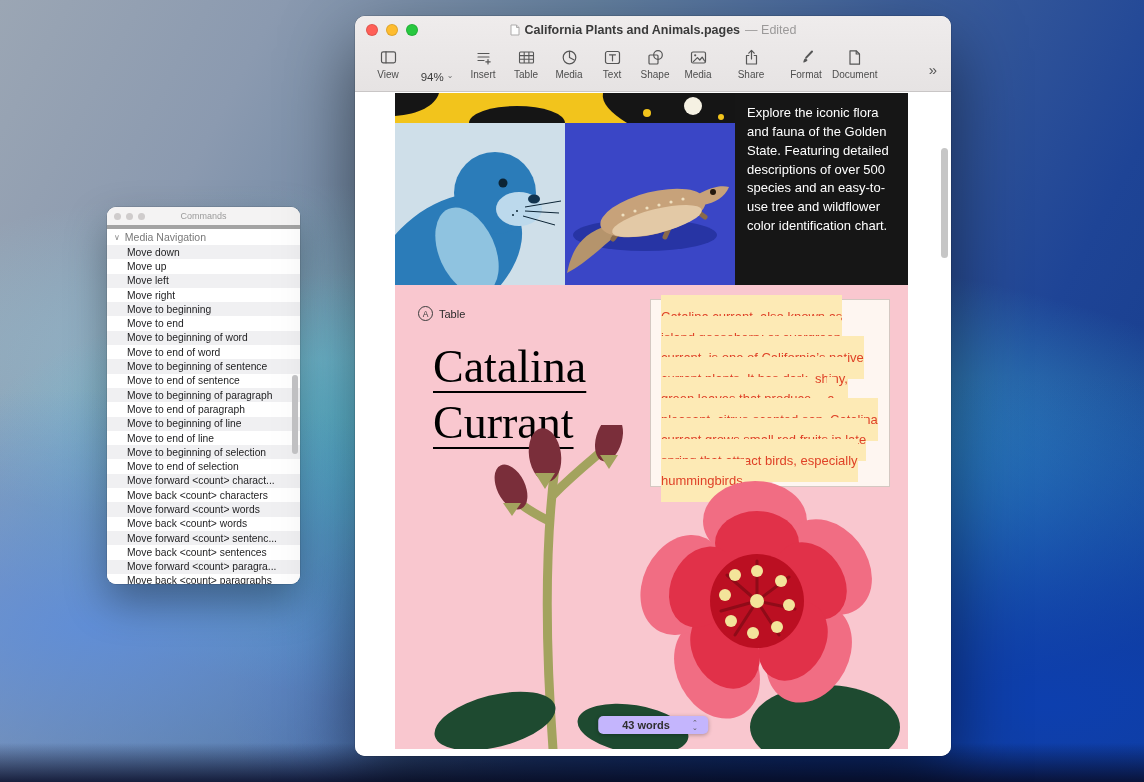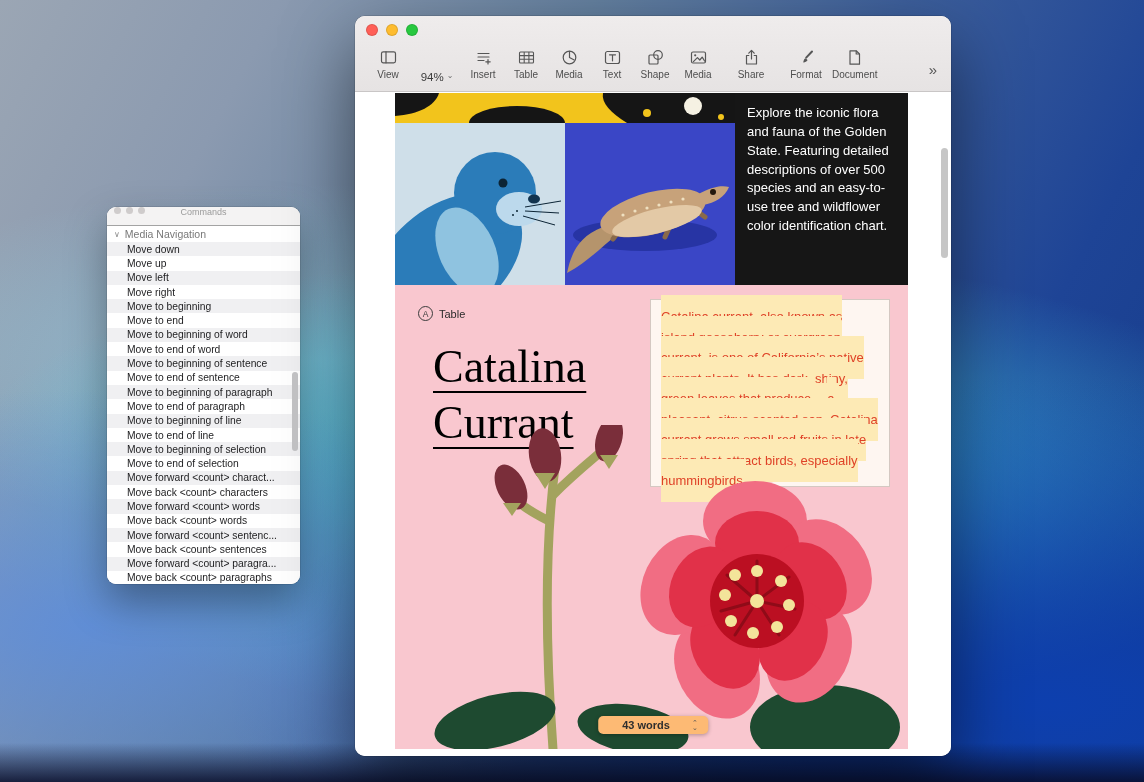--- a/index.html
+++ b/index.html
@@ -21,22 +21,22 @@
       linear-gradient(118deg,#9ba6b4 0%,#8b9ab0 18%,#64809f 38%,#3d5f9b 58%,#1e4496 78%,#143a88 100%);
   }
 
   
   .commands-window{
     position:absolute;left:107px;top:207px;width:193px;height:377px;
     background:#fff;border-radius:9px;overflow:hidden;
     box-shadow:0 18px 40px rgba(0,0,0,.35),0 0 0 .5px rgba(0,0,0,.18);
     display:flex;flex-direction:column;
   }
-  .cw-titlebar{height:18px;flex:0 0 auto;background:#f4f3f3;border-bottom:1px solid #a3a3a3;
-    display:flex;position:relative;}
+  .cw-titlebar{height:18px;flex:0 0 auto;background:#f4f3f3;border-bottom:4px solid #a3a3a3;
+    display:flex;align-items:center;position:relative;}
   .cw-dots{display:flex;gap:5px;margin-left:7px;z-index:2;}
   .cw-dot{width:7px;height:7px;border-radius:50%;background:#cfcccc;}
   .cw-title{position:absolute;left:0;right:0;text-align:center;font-size:9px;color:#9b9b9b;}
   .cw-body{flex:1;position:relative;background:#fff;overflow:hidden;}
   .cw-section{display:flex;align-items:center;gap:5px;font-size:10.5px;color:#787878;
     padding:3px 7px;height:16px;box-sizing:border-box;}
   .cw-section .chev{font-size:8px;color:#8a8a8a;}
   .cw-row{height:14.3px;display:flex;align-items:center;padding:0 8px 0 20px;
     font-size:10.3px;color:#1d1d1f;white-space:nowrap;overflow:hidden;}
   .cw-list .cw-row:nth-of-type(odd){background:#f0f0f2;}
@@ -92,21 +92,21 @@
     color:#000000;}
   .doc-heading span{text-decoration:underline;text-decoration-thickness:2px;text-underline-offset:9px;}
   .textbox{position:absolute;left:255px;top:14px;width:240px;height:188px;box-sizing:border-box;
     background:#fef6f1;border:1px solid #d4c8c2;padding:7px 10px;
     font-size:13px;line-height:1.58;color:#df4227;}
   .textbox mark{background:#fdeab5;color:inherit;padding:14px 0;}
   .wrap-marker{color:#7fc4e8;font-size:12px;padding:0 2px;}
   .flower{position:absolute;left:0;top:140px;width:513px;height:324px;}
 
   .word-pill{position:absolute;left:50%;transform:translateX(-50%);bottom:22px;
-    background:#fdba74;border-radius:5px;box-shadow:0 1px 4px rgba(0,0,0,.3);
+    background:#c4b5fd;border-radius:5px;box-shadow:0 1px 4px rgba(0,0,0,.3);
     padding:3px 10px 3px 24px;display:flex;align-items:center;gap:22px;
     font-size:11px;font-weight:600;color:#2e2e2e;}
   .pill-stepper{display:flex;flex-direction:column;line-height:5px;font-size:7px;color:#555;
     font-weight:400;}
   .pw-scroll-thumb{position:absolute;right:3px;top:56px;width:7px;height:110px;
     background:#c6c6c6;border-radius:4px;}
 </style>
 </head>
 <body>
 
@@ -180,20 +180,28 @@
   </div>
 </div>
 
 <div class="pages-window">
   <div class="pw-chrome">
     <div class="pw-titlebar">
       <div class="traffic">
         <span class="tl tl-red"></span>
         <span class="tl tl-yellow"></span>
         <span class="tl tl-green"></span>
+      </div>
+      <div class="pw-title">
+        <svg width="10" height="12" viewBox="0 0 10 12">
+          <path d="M1,1 H6.5 L9,3.5 V11 H1 Z" fill="#fdfdfd" stroke="#adabab" stroke-width="1"></path>
+          <path d="M6.5,1 V3.5 H9" fill="none" stroke="#adabab" stroke-width="1"></path>
+        </svg>
+        <span class="name">California Plants and Animals.pages</span>
+        <span class="edited">— Edited</span>
       </div>
     </div>
 
     <div class="pw-toolbar">
       <div class="tb-item">
         <div class="tb-icon">
           <svg width="17" height="17" viewBox="0 0 17 17" fill="none" stroke="#565656" stroke-width="1.2" stroke-linecap="round" stroke-linejoin="round">
             <rect x="1.5" y="2.8" width="14" height="11" rx="1.8"></rect>
               <line x1="6" y1="2.8" x2="6" y2="13.8"></line>
           </svg>

